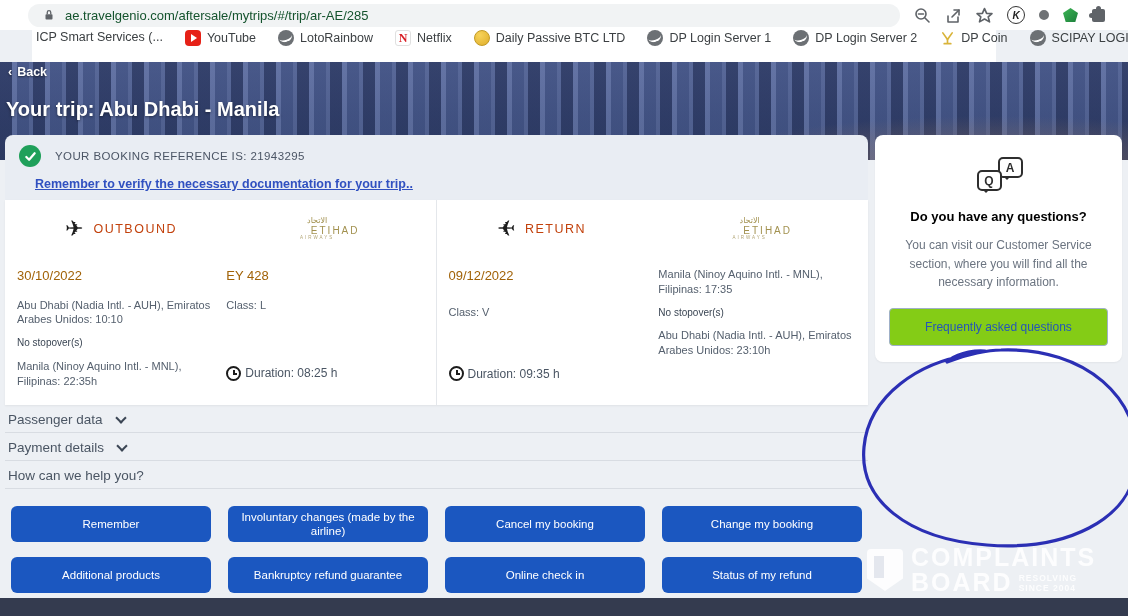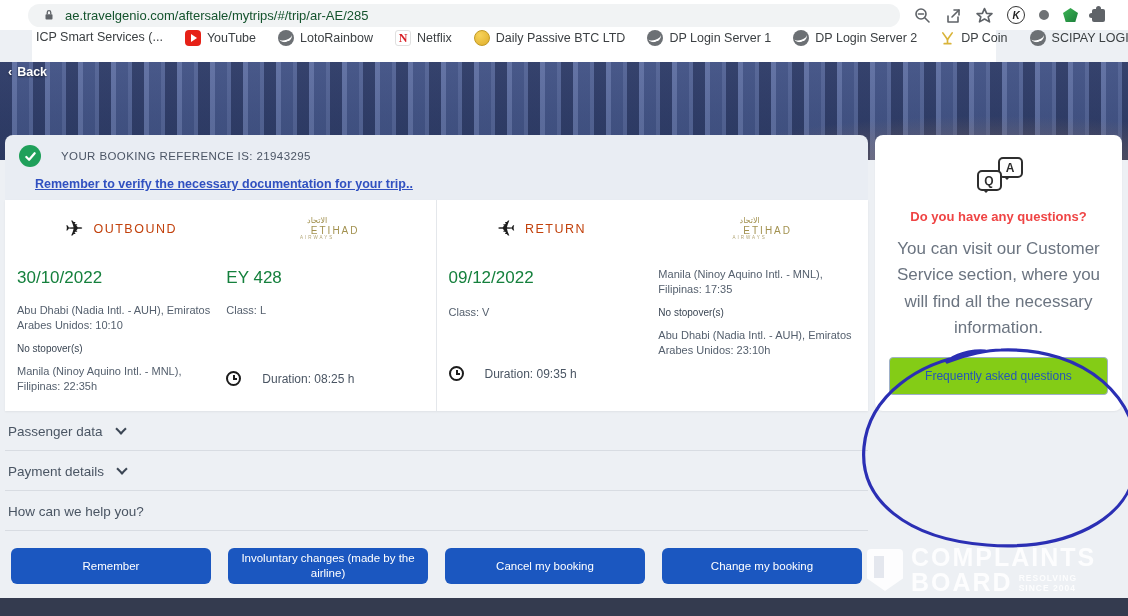--- a/index.html
+++ b/index.html
@@ -54,21 +54,21 @@
     text-shadow:0 1px 2px rgba(0,0,0,.5); }
   .page-title { position:absolute; top:36px; left:6px; color:#fff; font-size:20px;
     font-weight:bold; text-shadow:0 1px 3px rgba(0,0,0,.45); }
 
   
   #main-col { position:absolute; top:135px; left:5px; width:863px; z-index:5; }
   #sidebar  { position:absolute; top:135px; left:875px; width:247px; z-index:5; }
 
   
   .booking-panel { background:#e9edf3; border-radius:8px 8px 0 0; height:65px; padding:10px 14px 0 14px; }
-  .booking-ref-row { display:flex; align-items:center; gap:20px; }
+  .booking-ref-row { display:flex; align-items:center; gap:14px; }
   .check-circle { width:22px; height:22px; border-radius:50%; background:#1fa05a;
     display:flex; align-items:center; justify-content:center; flex:0 0 auto; }
   .booking-ref-text { font-size:11.5px; color:#4b5565; letter-spacing:.4px; }
   .doc-link { display:inline-block; margin-top:10px; font-size:12.5px; color:#3050c0;
     text-decoration:underline; font-weight:bold; cursor:pointer;padding-left:16px; }
 
   
   .flights-panel { background:#fff; display:flex; min-height:168px;
     box-shadow:0 1px 2px rgba(0,0,0,0.06); }
   .flight { width:50%; padding:16px 12px 14px 8px; }
@@ -76,31 +76,31 @@
   .flight-head { display:flex; align-items:center; padding-left:4px; }
   .plane-ico { font-size:22px; color:#1c1c1c; margin:0 10px 0 48px; }
   .plane-ico.flip { transform:scaleX(-1); }
   .flight-label { font-size:12.5px; font-weight:normal; color:#c2410c; letter-spacing:1.5px; }
   .airline-logo { margin-left:auto; margin-right:64px; text-align:center; color:#a2914f; line-height:1.1; }
   .airline-arabic { font-size:8px; }
   .airline-name { font-size:10px; letter-spacing:2px;padding-left:36px; }
   .airline-sub { font-size:4.5px; letter-spacing:2px; color:#b2a575; }
   .flight-grid { display:grid; grid-template-columns:1.02fr .98fr; margin-top:22px; row-gap:2px; }
   .fg-cell { font-size:11px; color:#55606e; padding:3px 4px; line-height:1.35; }
-  .fg-date, .fg-fno { font-size:17px; color:#15803d; padding-bottom:8px; }
+  .fg-date, .fg-fno { font-size:13px; color:#a16207; padding-bottom:8px; }
   .fg-stop { font-size:10px; color:#3b4654; padding:4px 4px; }
-  .fg-dur { display:flex; align-items:center; gap:21px; font-size:12px; color:#4a5563; }
+  .fg-dur { display:flex; align-items:center; gap:4px; font-size:12px; color:#4a5563; }
   .clock-ico { width:15px; height:15px; border:2px solid #1c1c1c; border-radius:50%;
     position:relative; flex:0 0 auto; }
   .clock-ico::before { content:""; position:absolute; left:5px; top:2px; width:2px; height:5px; background:#1c1c1c; }
   .clock-ico::after  { content:""; position:absolute; left:5px; top:5px; width:4px; height:2px; background:#1c1c1c; }
 
   
   .acc-row { display:flex; align-items:center; padding:12px 0 10px 3px;
-    border-bottom:1px solid #d8dce2; height:40px; cursor:pointer; }
+    border-bottom:1px solid #d8dce2; height:28px; cursor:pointer; }
   .acc-label { font-size:13.5px; color:#4a5563; }
   .chev-down { width:8px; height:8px; border-right:2px solid #3b4654; border-bottom:2px solid #3b4654;
     transform:rotate(45deg); margin:-4px 0 0 14px; }
 
   
   .actions-grid { display:grid; grid-template-columns:repeat(4,1fr);
     column-gap:17px; row-gap:15px; padding:0 6px; margin-top:17px; }
   .action-btn { height:36px; background:#1b57c0; border:none; border-radius:6px; color:#fff;
     font-size:11.5px; font-family:"Liberation Sans",sans-serif; cursor:pointer;
     display:flex; align-items:center; justify-content:center; text-align:center;
@@ -111,22 +111,22 @@
     box-shadow:0 1px 2px rgba(0,0,0,0.05); }
   .card-questions { min-height:203px; }
   .qa-wrap { position:relative; width:48px; height:42px; margin:6px auto 10px auto; }
   .bubble { position:absolute; border:2px solid #2e2e2e; background:#fff; border-radius:5px;
     width:25px; height:21px; font-weight:bold; font-size:12px; color:#2e2e2e;
     display:flex; align-items:center; justify-content:center; }
   .bubble-a { right:0; top:0; z-index:1; }
   .bubble-q { left:2px; top:13px; z-index:2; }
   .bubble::after { content:""; position:absolute; bottom:-8px; left:3px;
     border:4px solid transparent; border-top-color:#2e2e2e; }
-  .q-title { font-size:13px; color:#ef4444; font-weight:bold; margin-bottom:12px; }
-  .q-body { font-size:17px; color:#6b7480; line-height:1.55; margin-bottom:16px;margin-top:8px; }
+  .q-title { font-size:13px; color:#000000; font-weight:bold; margin-bottom:12px; }
+  .q-body { font-size:12px; color:#6b7480; line-height:1.55; margin-bottom:16px;margin-top:8px; }
   .outline-btn { width:100%; background:#84cc16; border:1px solid #9fb0c8; border-radius:4px;
     color:#2456b8; font-size:12px; font-family:"Liberation Sans",sans-serif;
     padding:11px 6px; cursor:pointer; }
   .card-guarantee { margin-top:14px; min-height:168px; padding-top:22px; }
   .g-body { font-size:12px; color:#3b4654; line-height:1.5; margin-bottom:18px; }
 
   
   .annotation { position:absolute; left:-26px; top:207px; width:298px; height:220px;
     z-index:8; pointer-events:none; }
 
@@ -231,20 +231,21 @@
   <span class="bm-item">
       <span class="bm-ico ico-chalo">C</span>
     </span>
 </div>
 
 <div id="hero">
   <span class="back-link">
     <span>‹</span>
     <span>Back</span>
   </span>
+  <div class="page-title">Your trip: Abu Dhabi - Manila</div>
 </div>
 
 <div id="main-col">
 
   <div class="booking-panel">
     <div class="booking-ref-row">
       <span class="check-circle">
         <svg width="13" height="13" viewBox="0 0 14 14" fill="none" stroke="#fff" stroke-width="2.4" stroke-linecap="round" stroke-linejoin="round">
             <polyline points="2.5,7.5 5.5,10.5 11.5,3.5"></polyline>
           </svg>

